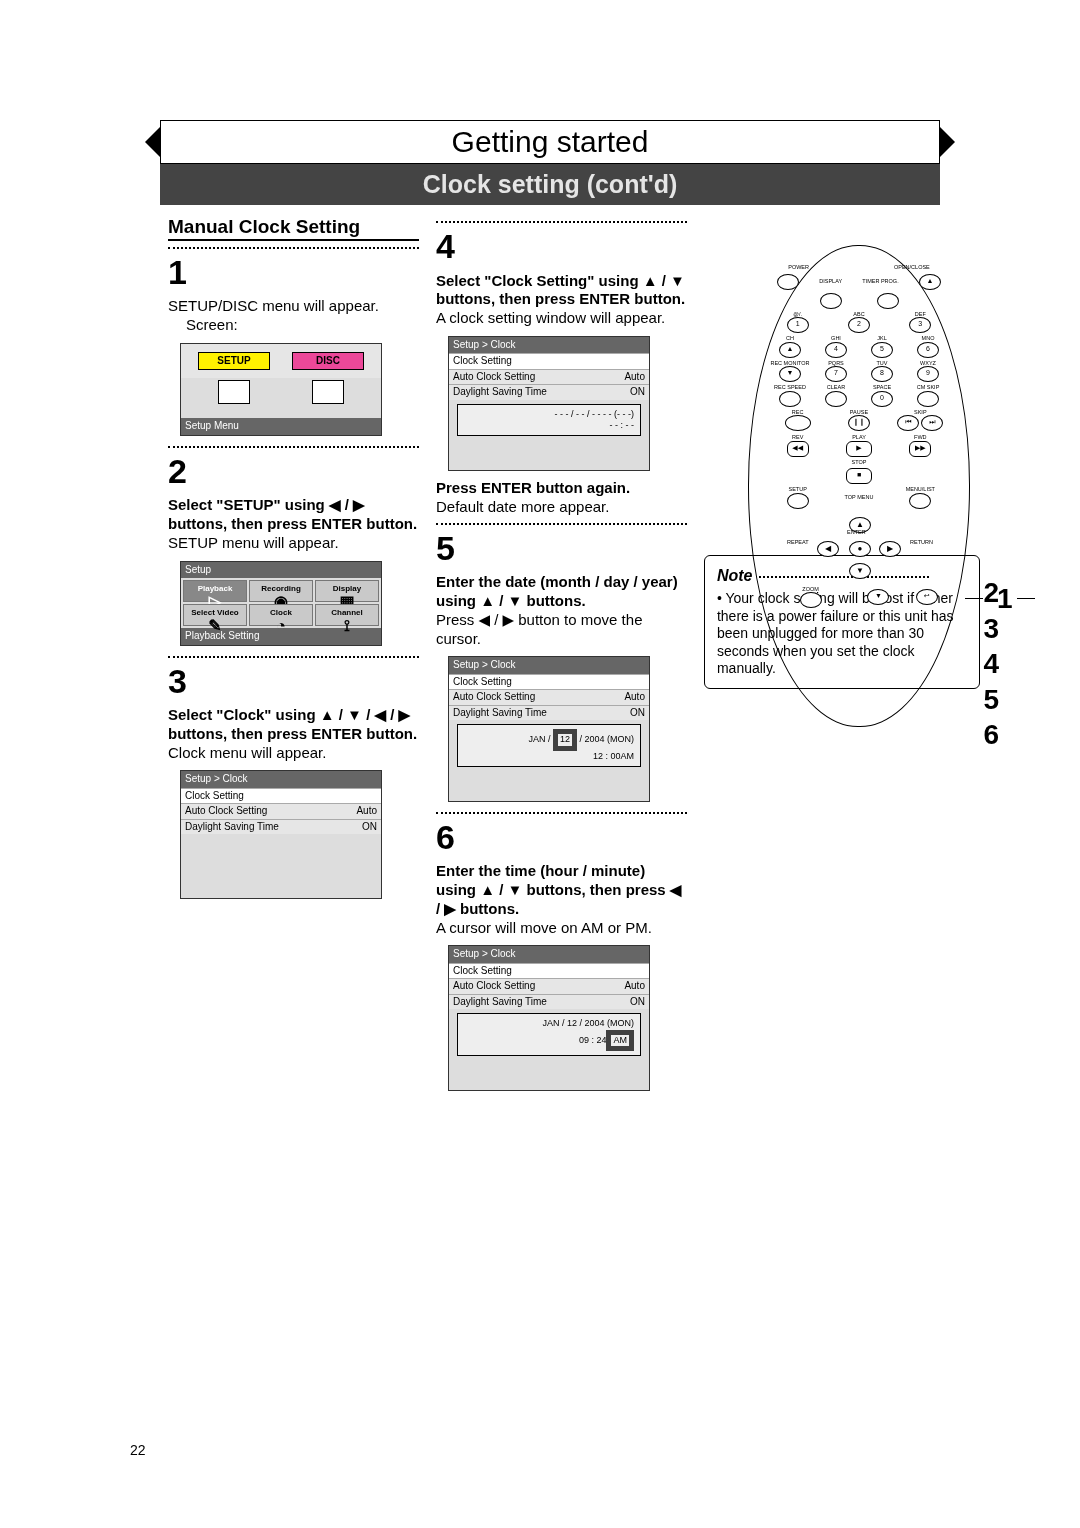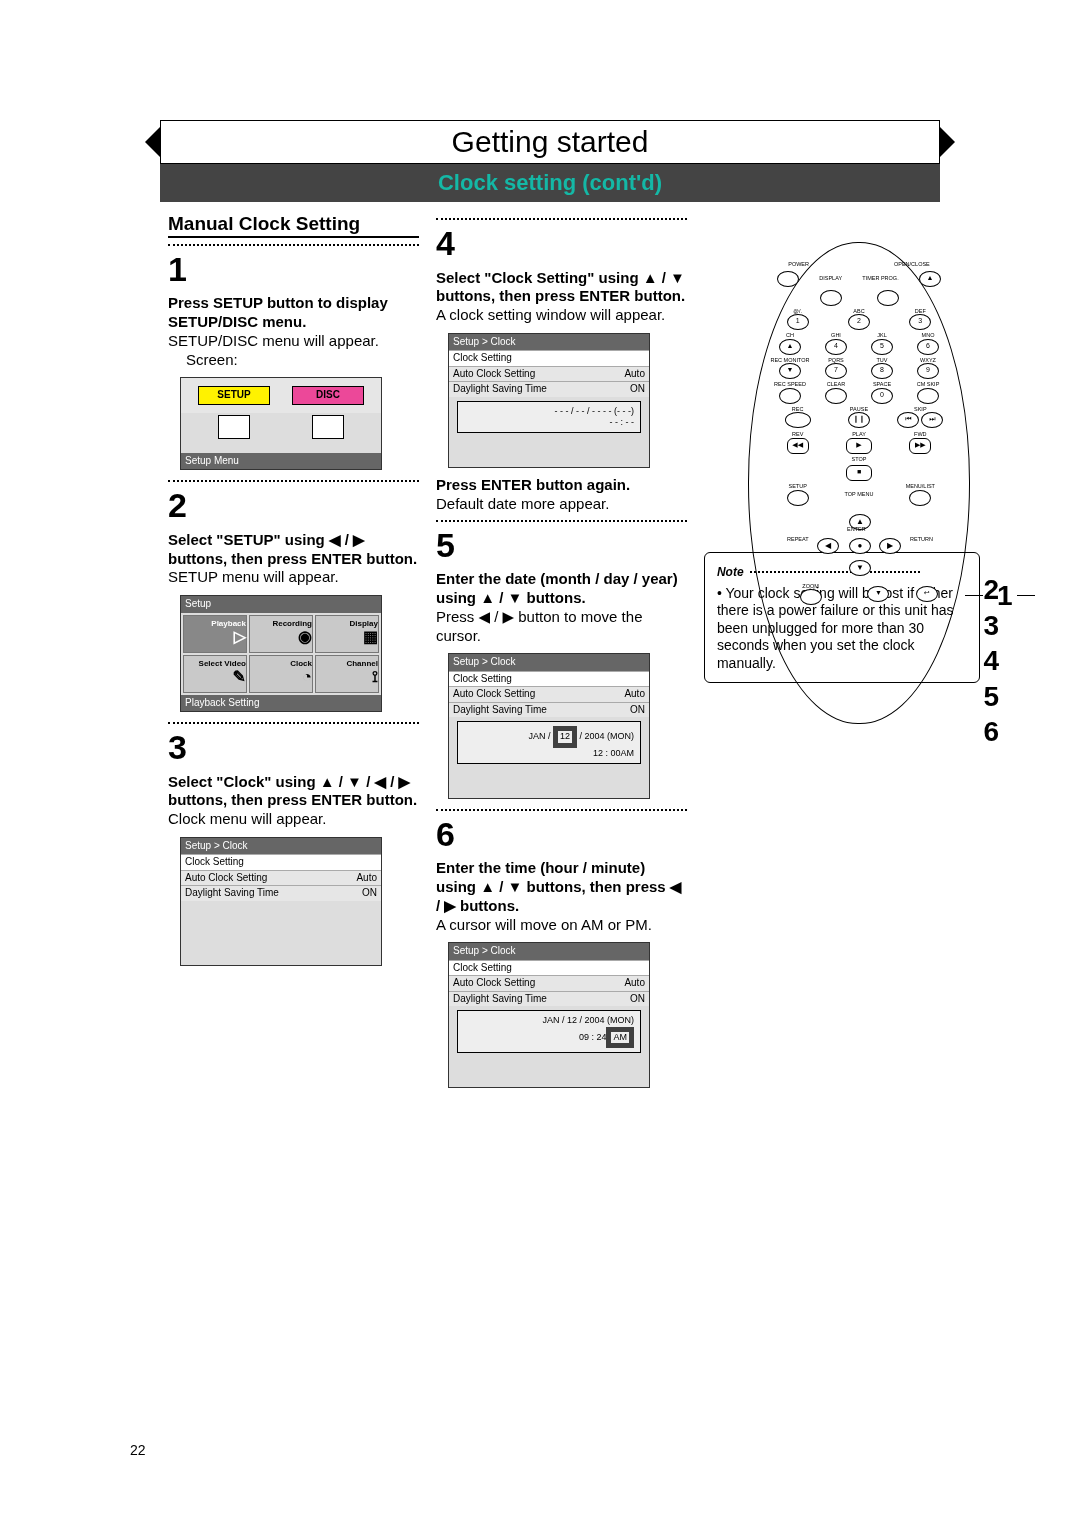--- a/index.html
+++ b/index.html
@@ -31,23 +31,23 @@
     top: 50%;
     width: 0; height: 0;
     border-top: 16px solid transparent;
     border-bottom: 16px solid transparent;
   }
   .header-title:before { left: -16px; border-right: 16px solid #000; }
   .header-title:after  { right: -16px; border-left: 16px solid #000; }
   .header-title:before, .header-title:after { transform: translateY(-50%); }
   .subheader {
     background: #444;
-    color: #14b8a6;
+    color: #e5e5e5;
     text-align: center;
-    font-size: 22px;
+    font-size: 25px;
     font-weight: bold;
     padding: 6px 0;
     margin: 0 40px 10px 40px;
   }
   .content {
     display: flex;
     gap: 17px;
     margin-left: 48px;
   }
   .col {
@@ -114,23 +114,23 @@
     display: grid;
     grid-template-columns: repeat(3, 1fr);
     gap: 2px;
     padding: 2px;
   }
   .grid6 .cell {
     background: #c9c9c9;
     border: 1px solid #777;
     font-size: 8px;
     font-weight: bold;
-    text-align: right;
+    text-align: center;
     padding: 3px 0;
-    height: 38px;
+    height: 22px;
     box-sizing: border-box;
   }
   .grid6 .cell.dark { background: #888; color:#fff; }
   .grid6 .cell .ic { font-size: 16px; line-height: 1; }
   .clocklist {
     padding: 0;
   }
   .clockhdr {
     background: #666;
     color: #fff;
@@ -156,21 +156,21 @@
   .note {
     border: 1px solid #000;
     border-radius: 6px;
     padding: 10px 12px;
     font-size: 14px;
     margin-top: 340px;
   }
   .note-title {
     font-style: italic;
     font-weight: bold;
-    font-size: 12px;
+    font-size: 16px;
     display: inline-block;
   }
   .note-dots {
     display: inline-block;
     border-bottom: 2px dotted #000;
     width: 170px;
     vertical-align: middle;
     margin-left: 6px;
   }
   .remote {
@@ -235,21 +235,20 @@
   <div class="header-title">Getting started</div>
   <div class="subheader">Clock setting (cont'd)</div>
 
   <div class="content">
 
     <div class="col col-left">
       <div class="sec-title">Manual Clock Setting</div>
       <div class="dotted"></div>
 
       <div class="stepnum">1</div>
-      <div class="bold">Press SETUP button to display SETUP/DISC menu.</div>
       <div>SETUP/DISC menu will appear.</div>
       <div class="indent">Screen:</div>
       <div class="screenbox">
         <div class="setup-disc">
           <div class="sdtab">SETUP</div>
           <div class="sdtab gray">DISC</div>
         </div>
         <div class="sdicons">
           <div class="sdicon"></div>
           <div class="sdicon"></div>

